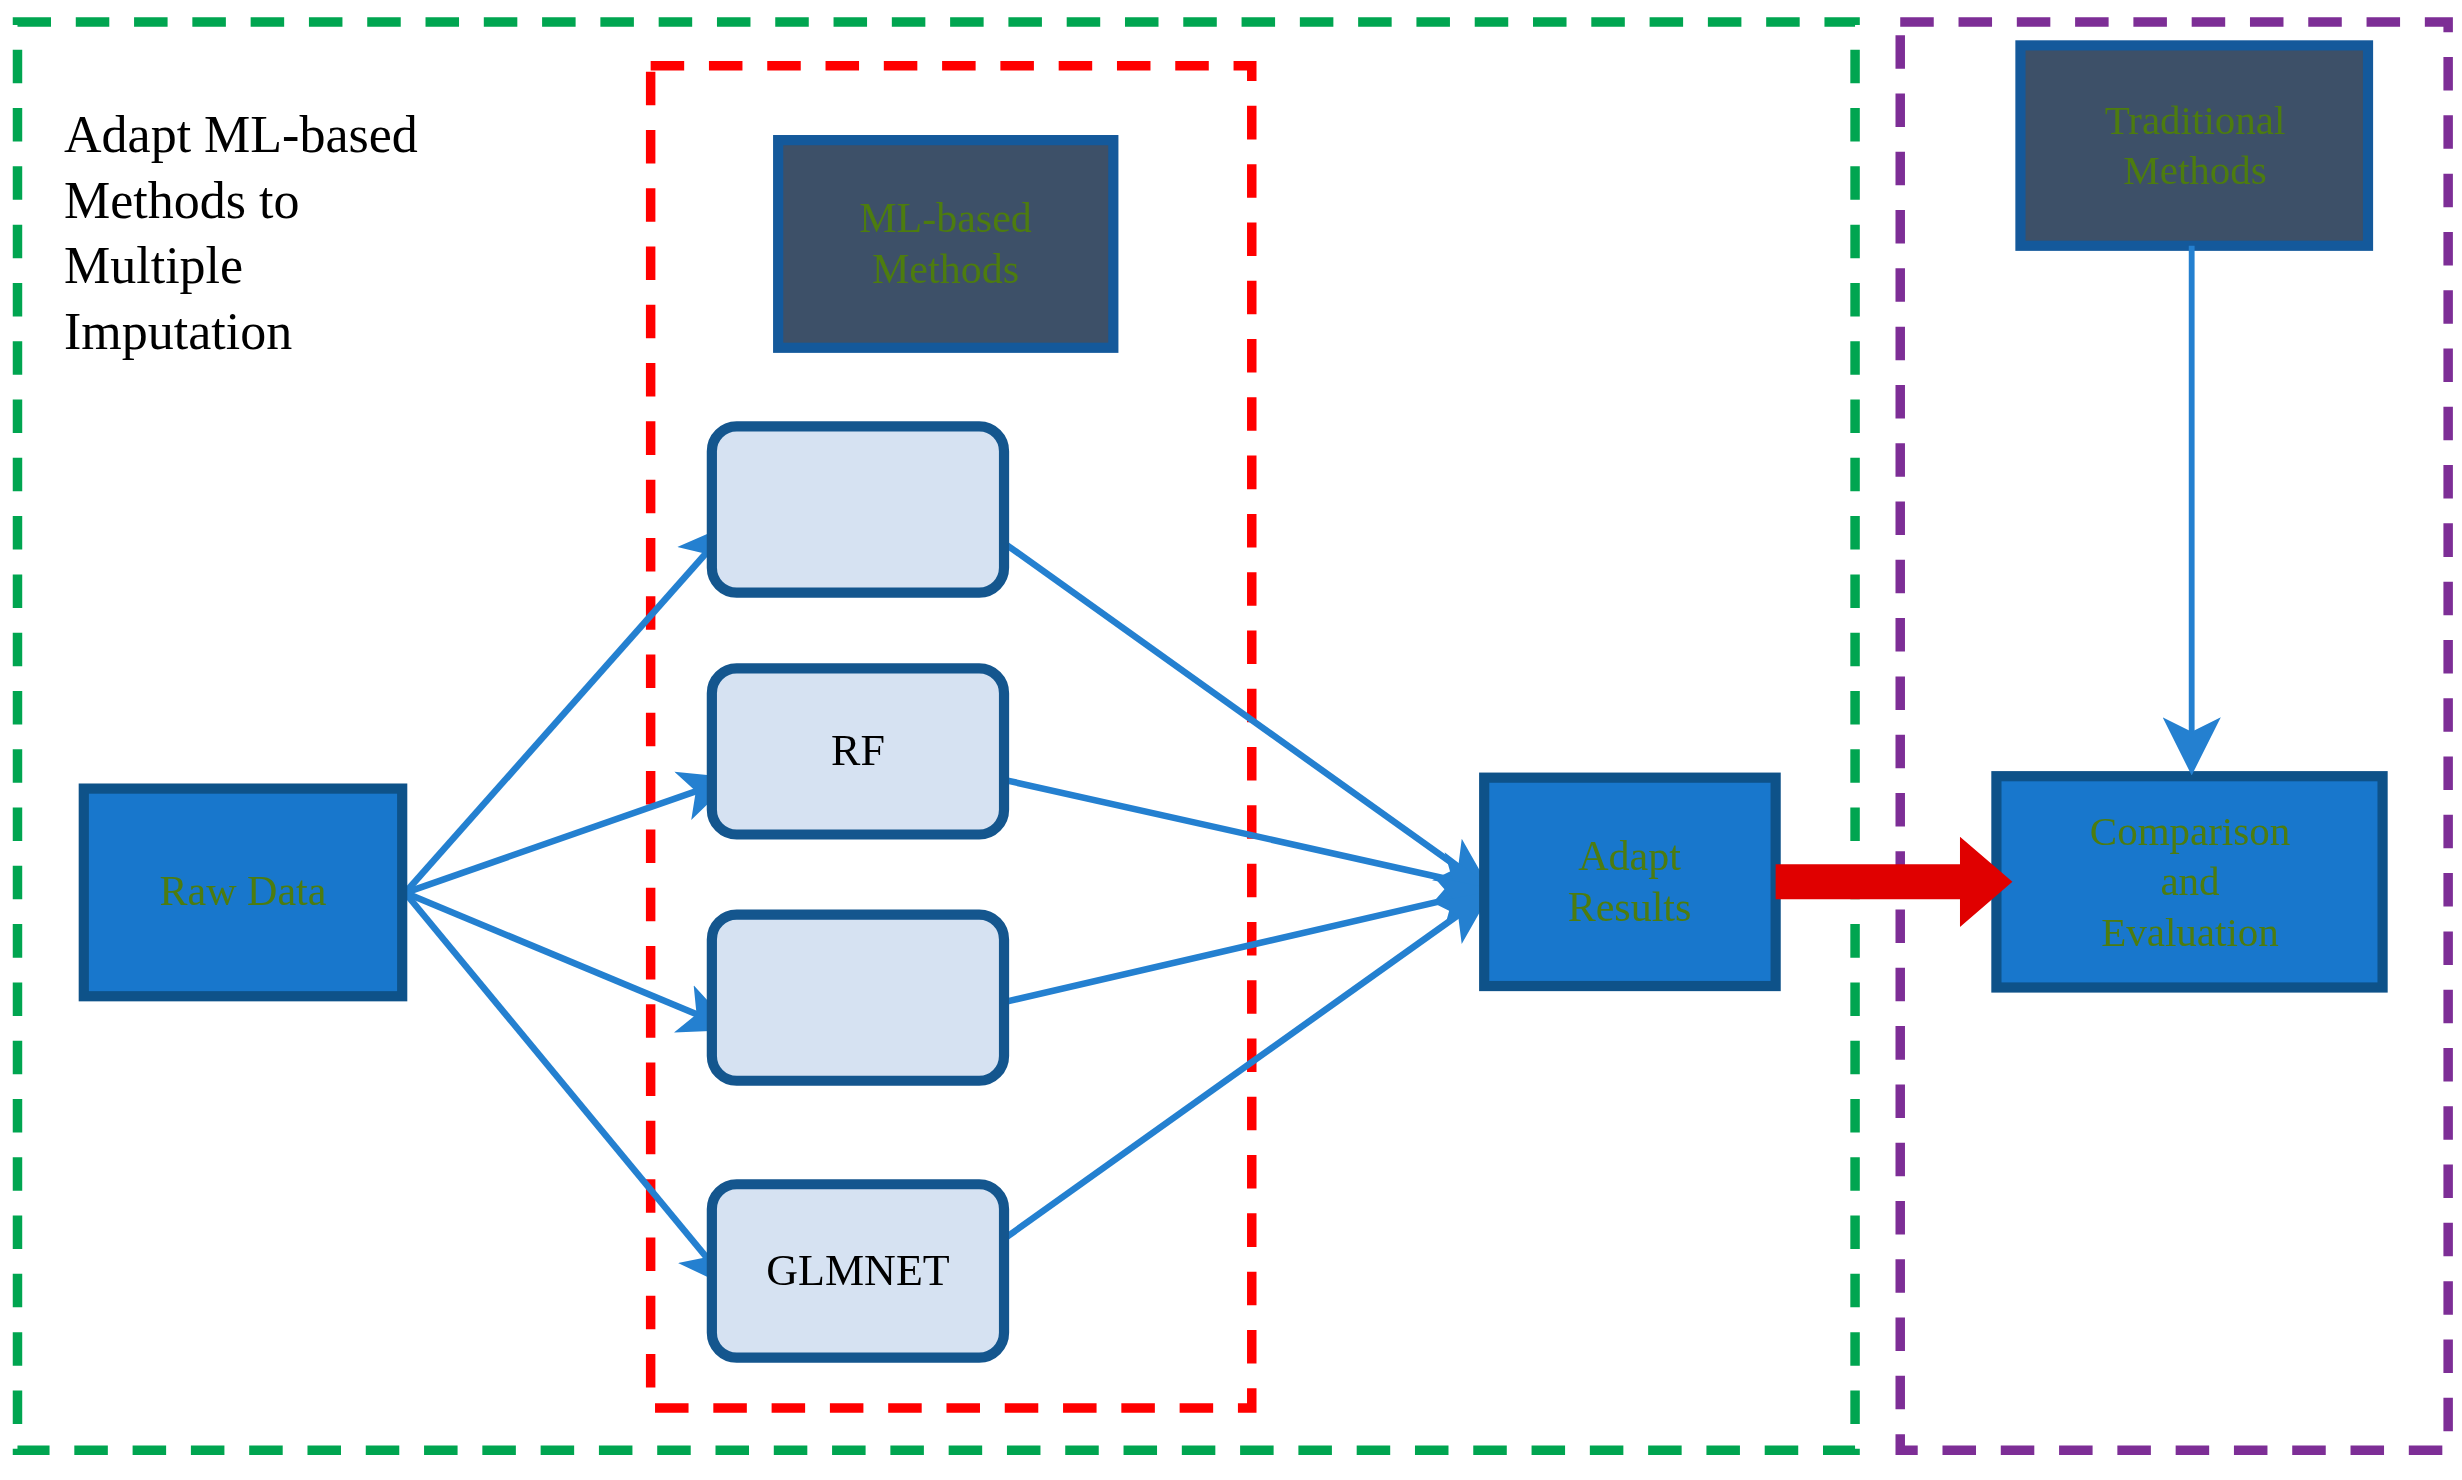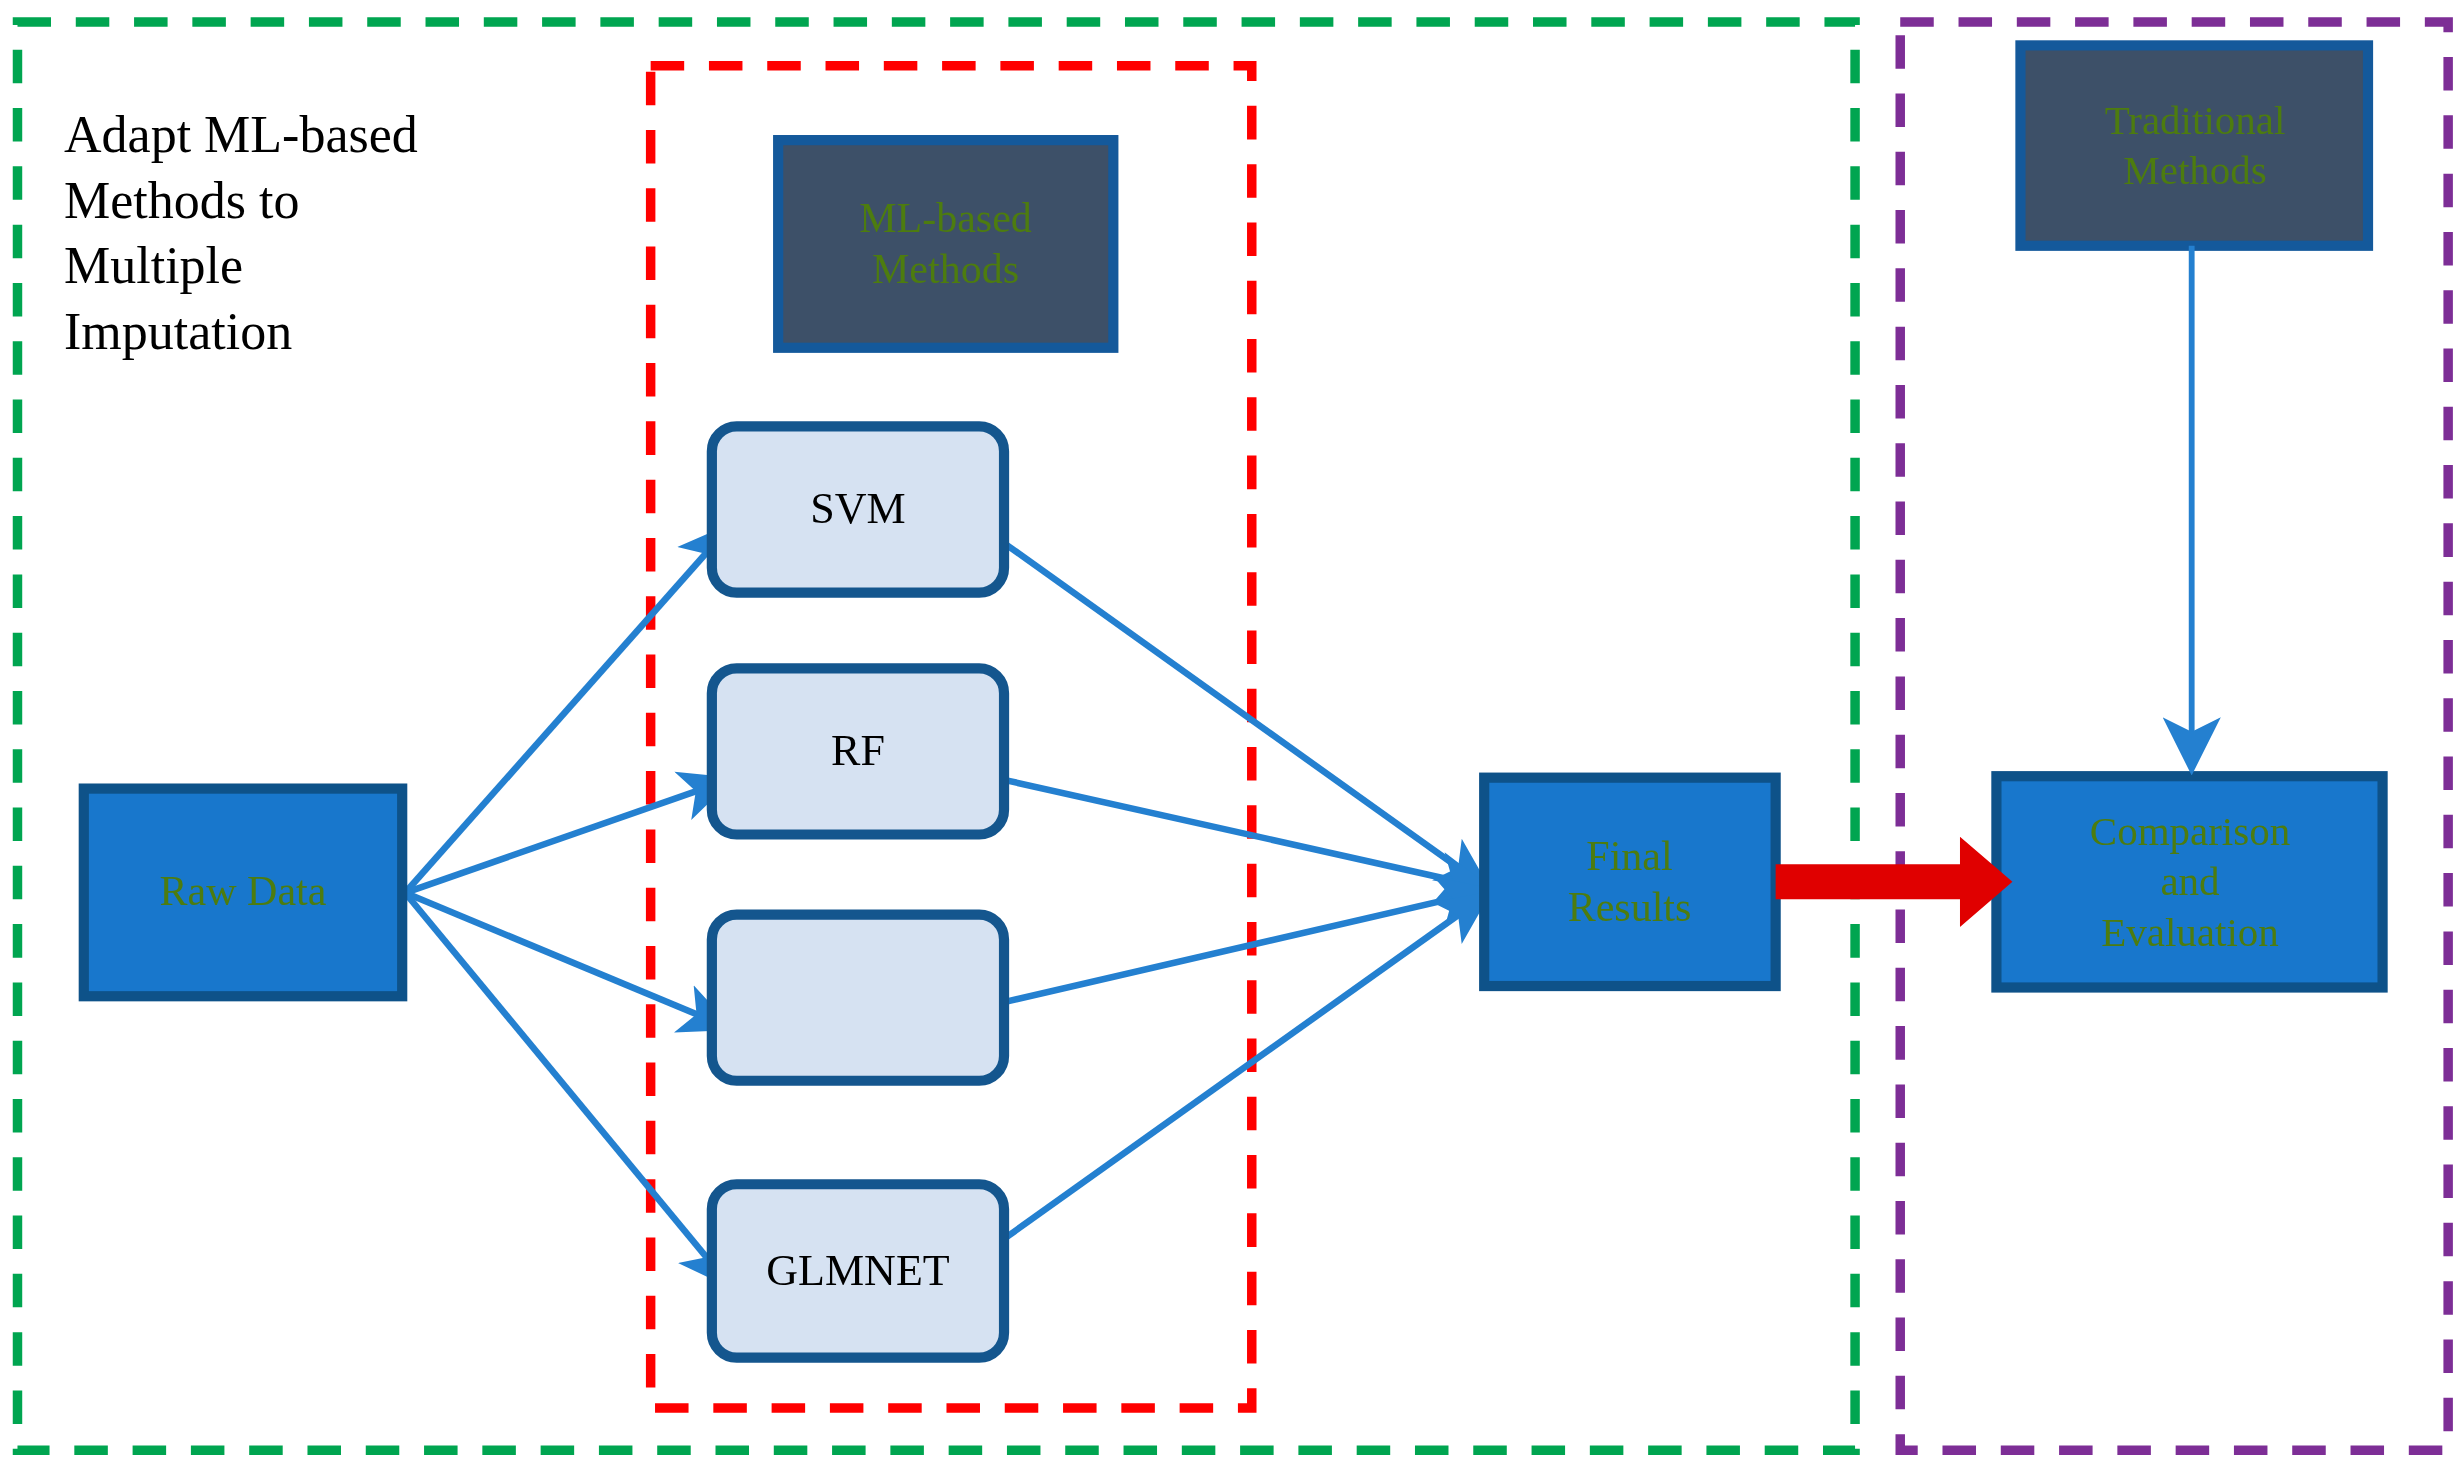--- a/index.html
+++ b/index.html
@@ -106,30 +106,29 @@
   </svg>
 
   <div class="caption" style="left:64px; top:102px; width:510px;">Adapt ML-based
 Methods to
 Multiple
 Imputation</div>
 
   <div class="node-label white-text" style="left:778px; top:140px; width:335px; height:208px; font-size:42px; white-space:pre-line;">ML-based
 Methods</div>
 
-  <div class="node-label dark-text" style="left:712px; top:426px; width:292px; height:166px; font-size:44px;">SVM</div>
 
   <div class="node-label dark-text" style="left:712px; top:668px; width:292px; height:166px; font-size:44px;text-align:center;">RF</div>
 
 
   <div class="node-label dark-text" style="left:712px; top:1184px; width:292px; height:173px; font-size:44px;">GLMNET</div>
 
   <div class="node-label white-text" style="left:84px; top:788px; width:318px; height:208px; font-size:42px;">Raw Data</div>
 
-  <div class="node-label white-text" style="left:1484px; top:778px; width:291px; height:208px; font-size:42px; white-space:pre-line;">Final
+  <div class="node-label white-text" style="left:1484px; top:778px; width:291px; height:208px; font-size:42px; white-space:pre-line;">Adapt
 Results</div>
 
   <div class="node-label white-text" style="left:2021px; top:45px; width:348px; height:200px; font-size:41px; white-space:pre-line;">Traditional
 Methods</div>
 
   <div class="node-label white-text" style="left:1997px; top:776px; width:386px; height:211px; font-size:41px; white-space:pre-line;">Comparison
 and
 Evaluation</div>
 
 </div>

